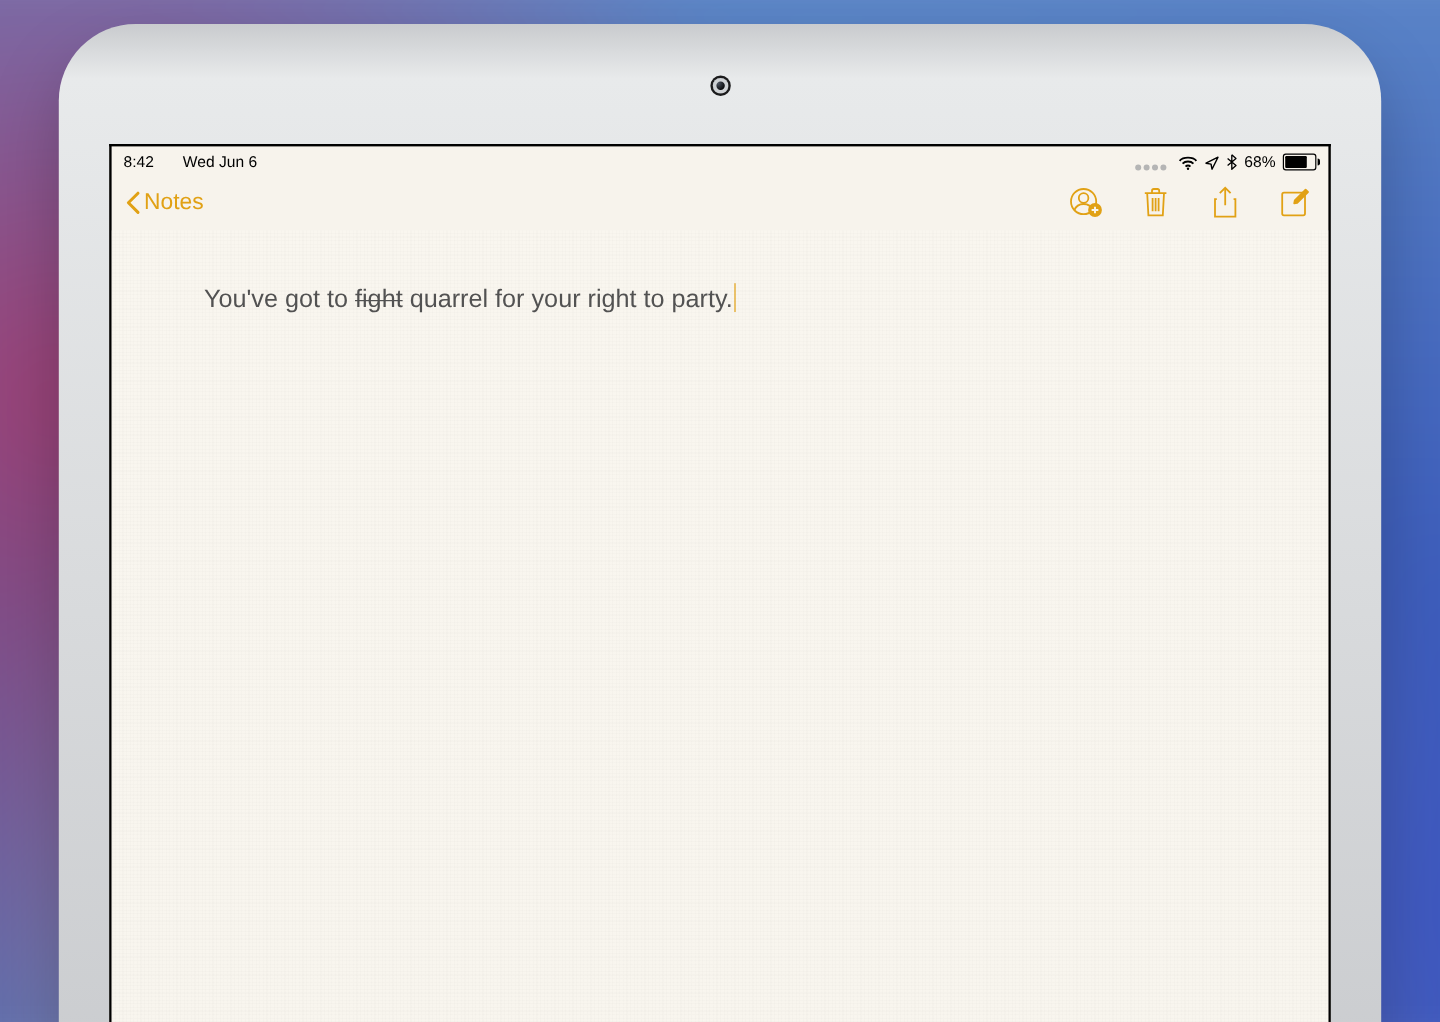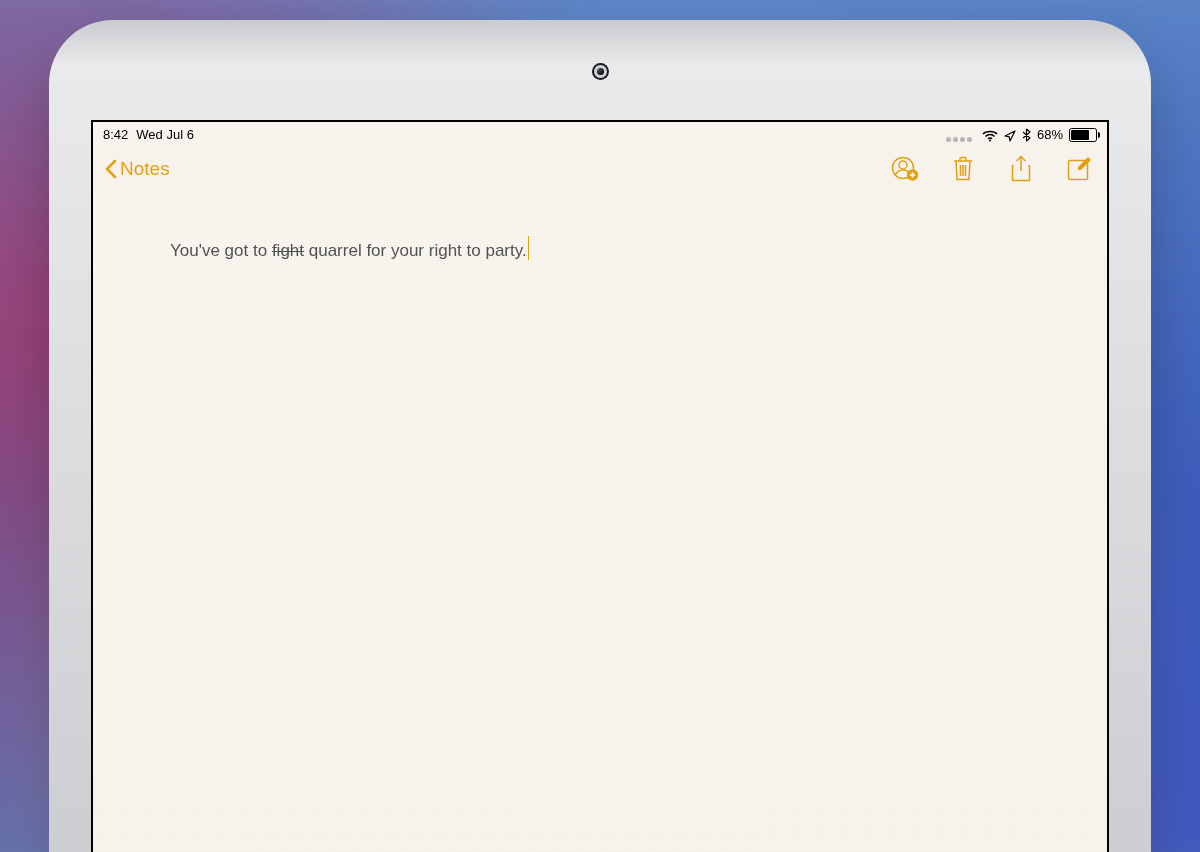--- a/index.html
+++ b/index.html
@@ -82,21 +82,21 @@
   .status{
     height:24px;
     display:flex;
     align-items:center;
     justify-content:space-between;
     padding:0 8px;
     font-size:13px;
     font-weight:500;
     color:#000;
   }
-  .status .left{ display:flex; align-items:center; gap:8px; padding-left:2px;}
+  .status .left{ display:flex; align-items:center; gap:24px; padding-left:2px;}
   .status .right{ display:flex; align-items:flex-end; gap:6px; padding-right:2px;}
   .dots4{
     display:flex; gap:2px; margin-right:4px;
   }
   .dots4 span{
     width:5px; height:5px; border-radius:50%; background:#b5b5b5;
   }
   .status svg{ display:block; }
   .battery{
     position:relative; width:26px; height:12px;
@@ -146,21 +146,21 @@
       repeating-linear-gradient(  0deg, rgba(0,0,0,0.010) 0 1px, transparent 1px 3px),
       repeating-linear-gradient( 90deg, rgba(0,0,0,0.010) 0 1px, transparent 1px 3px),
       linear-gradient(180deg, #f9f6ef, #f8f5ee);
   }
 
   .note-line{
     position:absolute;
     top:44px;
     left:77px;
     right:30px;
-    font-size:17px;
+    font-size:21px;
     color:#525252;
     line-height:1.35;
   }
   .note-line .strike{
     text-decoration:line-through;
     text-decoration-thickness:1px;
   }
   .cursor-caret{
     display:inline-block;
     width:1.5px; height:24px;
@@ -178,21 +178,21 @@
 <div class="ipad">
   <div class="camera-row">
     <div class="camera"></div>
   </div>
 
   <div class="screen">
 
     <div class="status">
       <div class="left">
         <span>8:42</span>
-        <span>Wed Jul 6</span>
+        <span>Wed Jun 6</span>
       </div>
       <div class="right">
         <span class="dots4">
           <span></span>
             <span></span>
             <span></span>
             <span></span>
         </span>
         <span>
           <svg width="16" height="12" viewBox="0 0 16 12">

